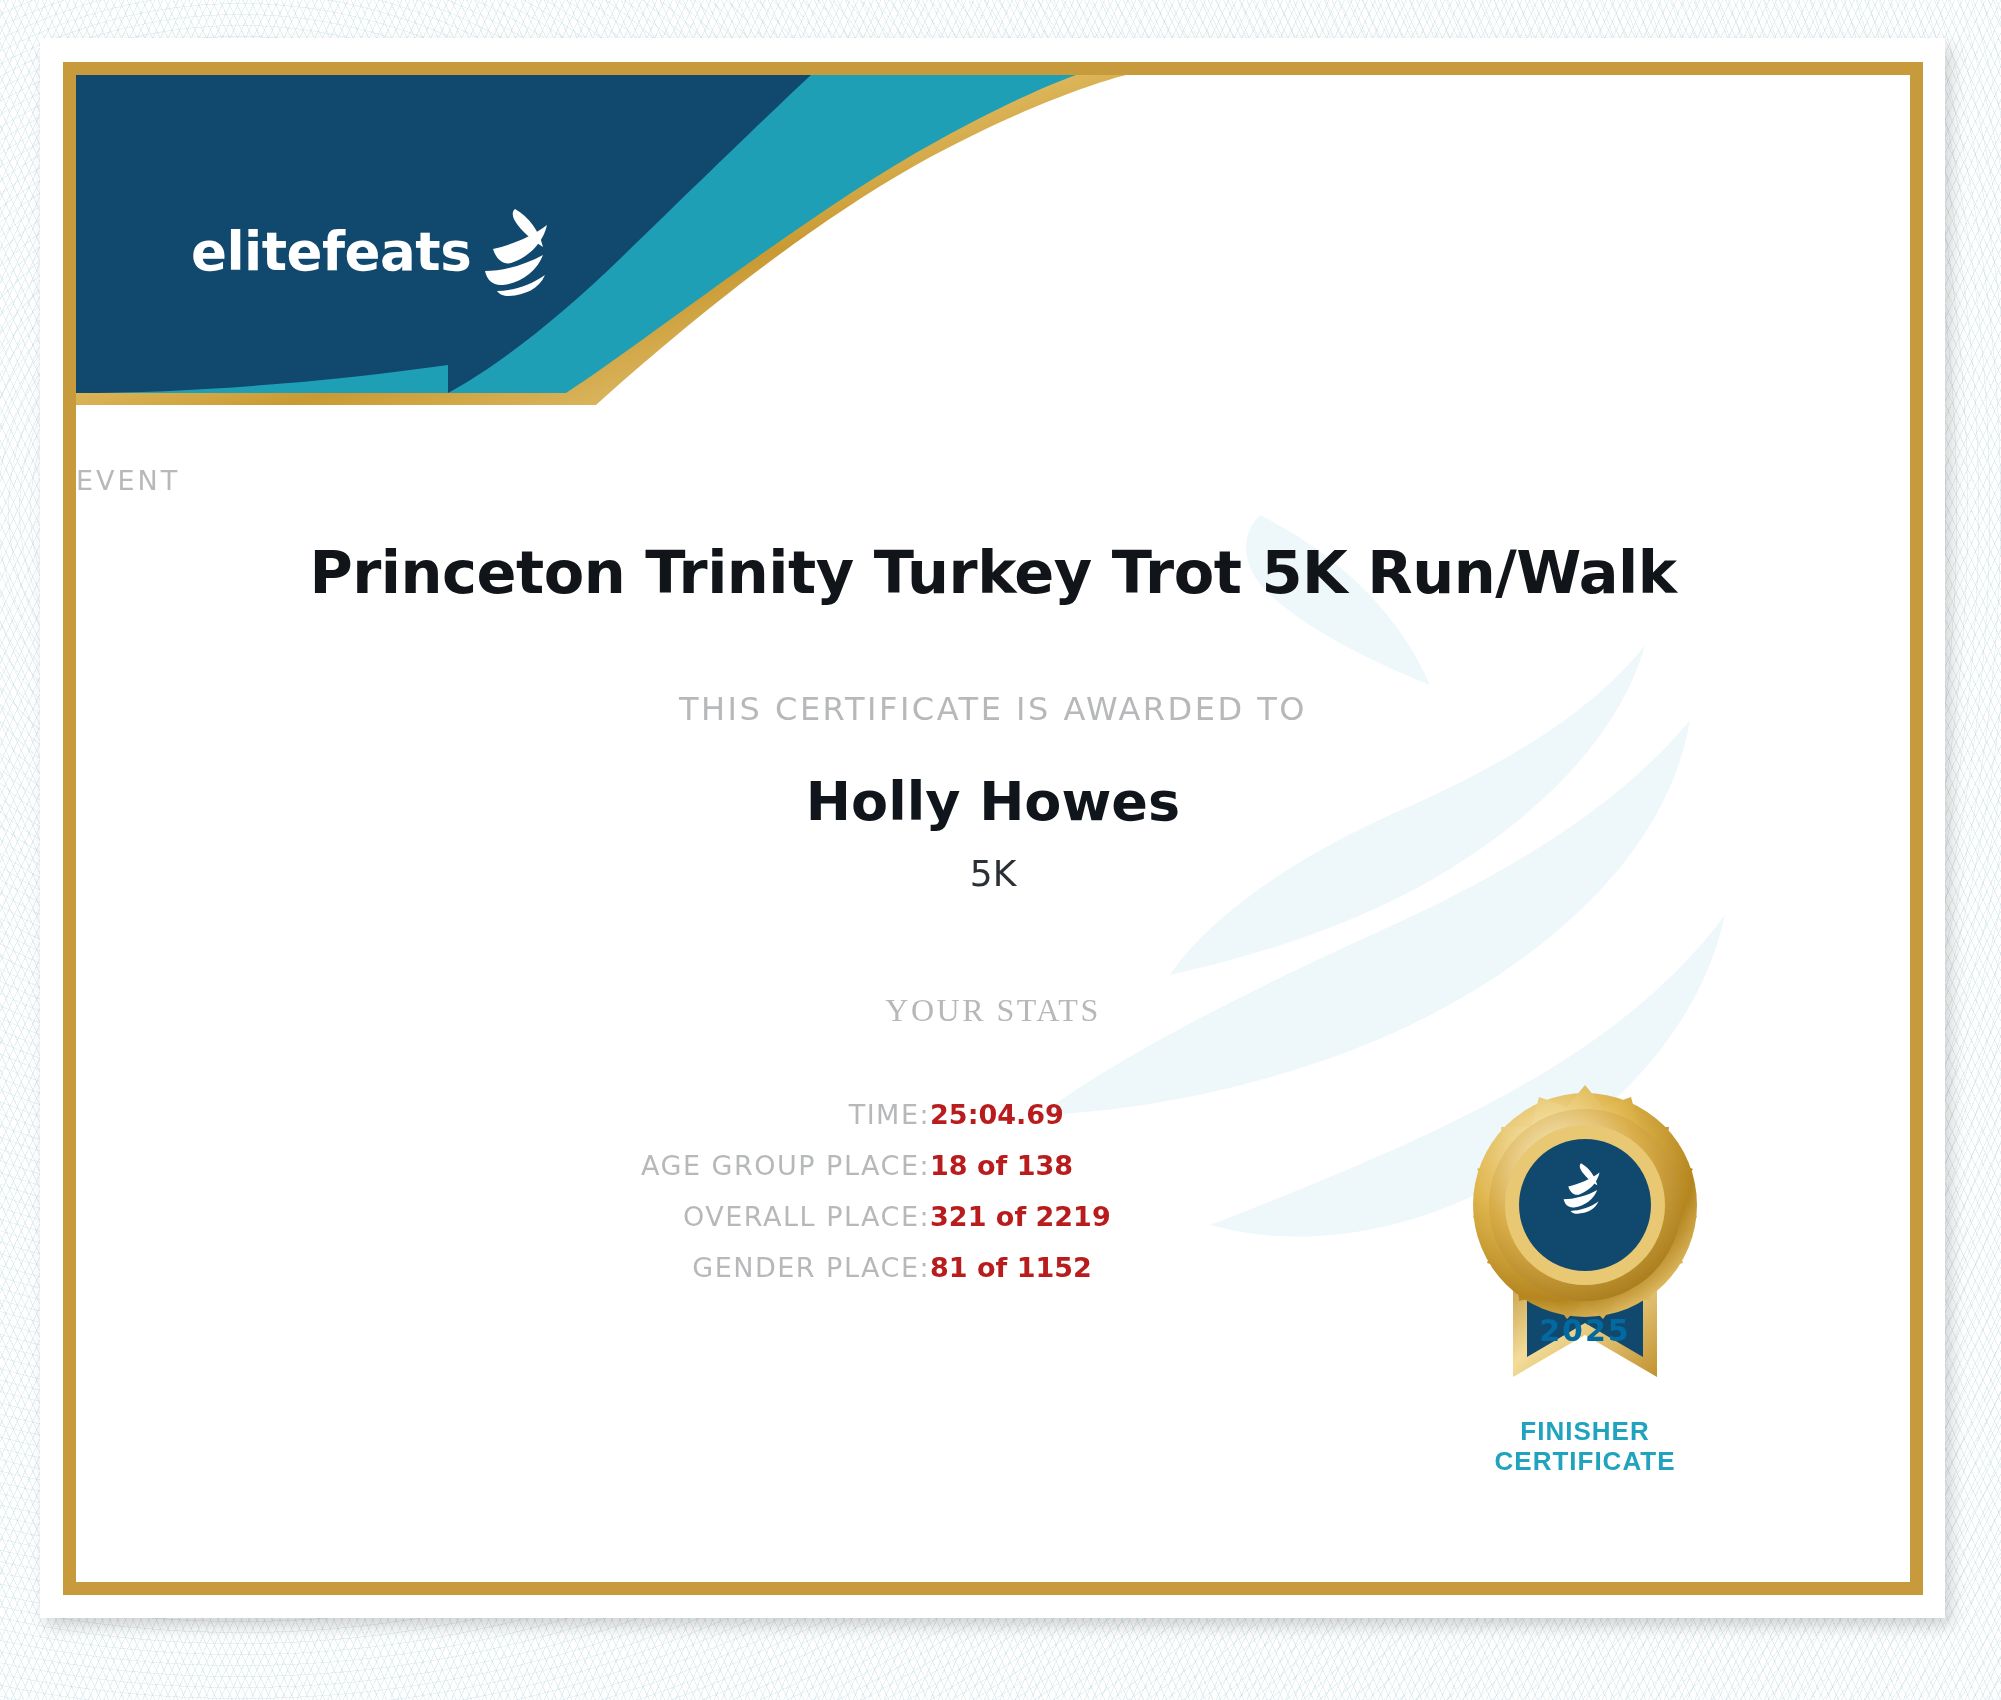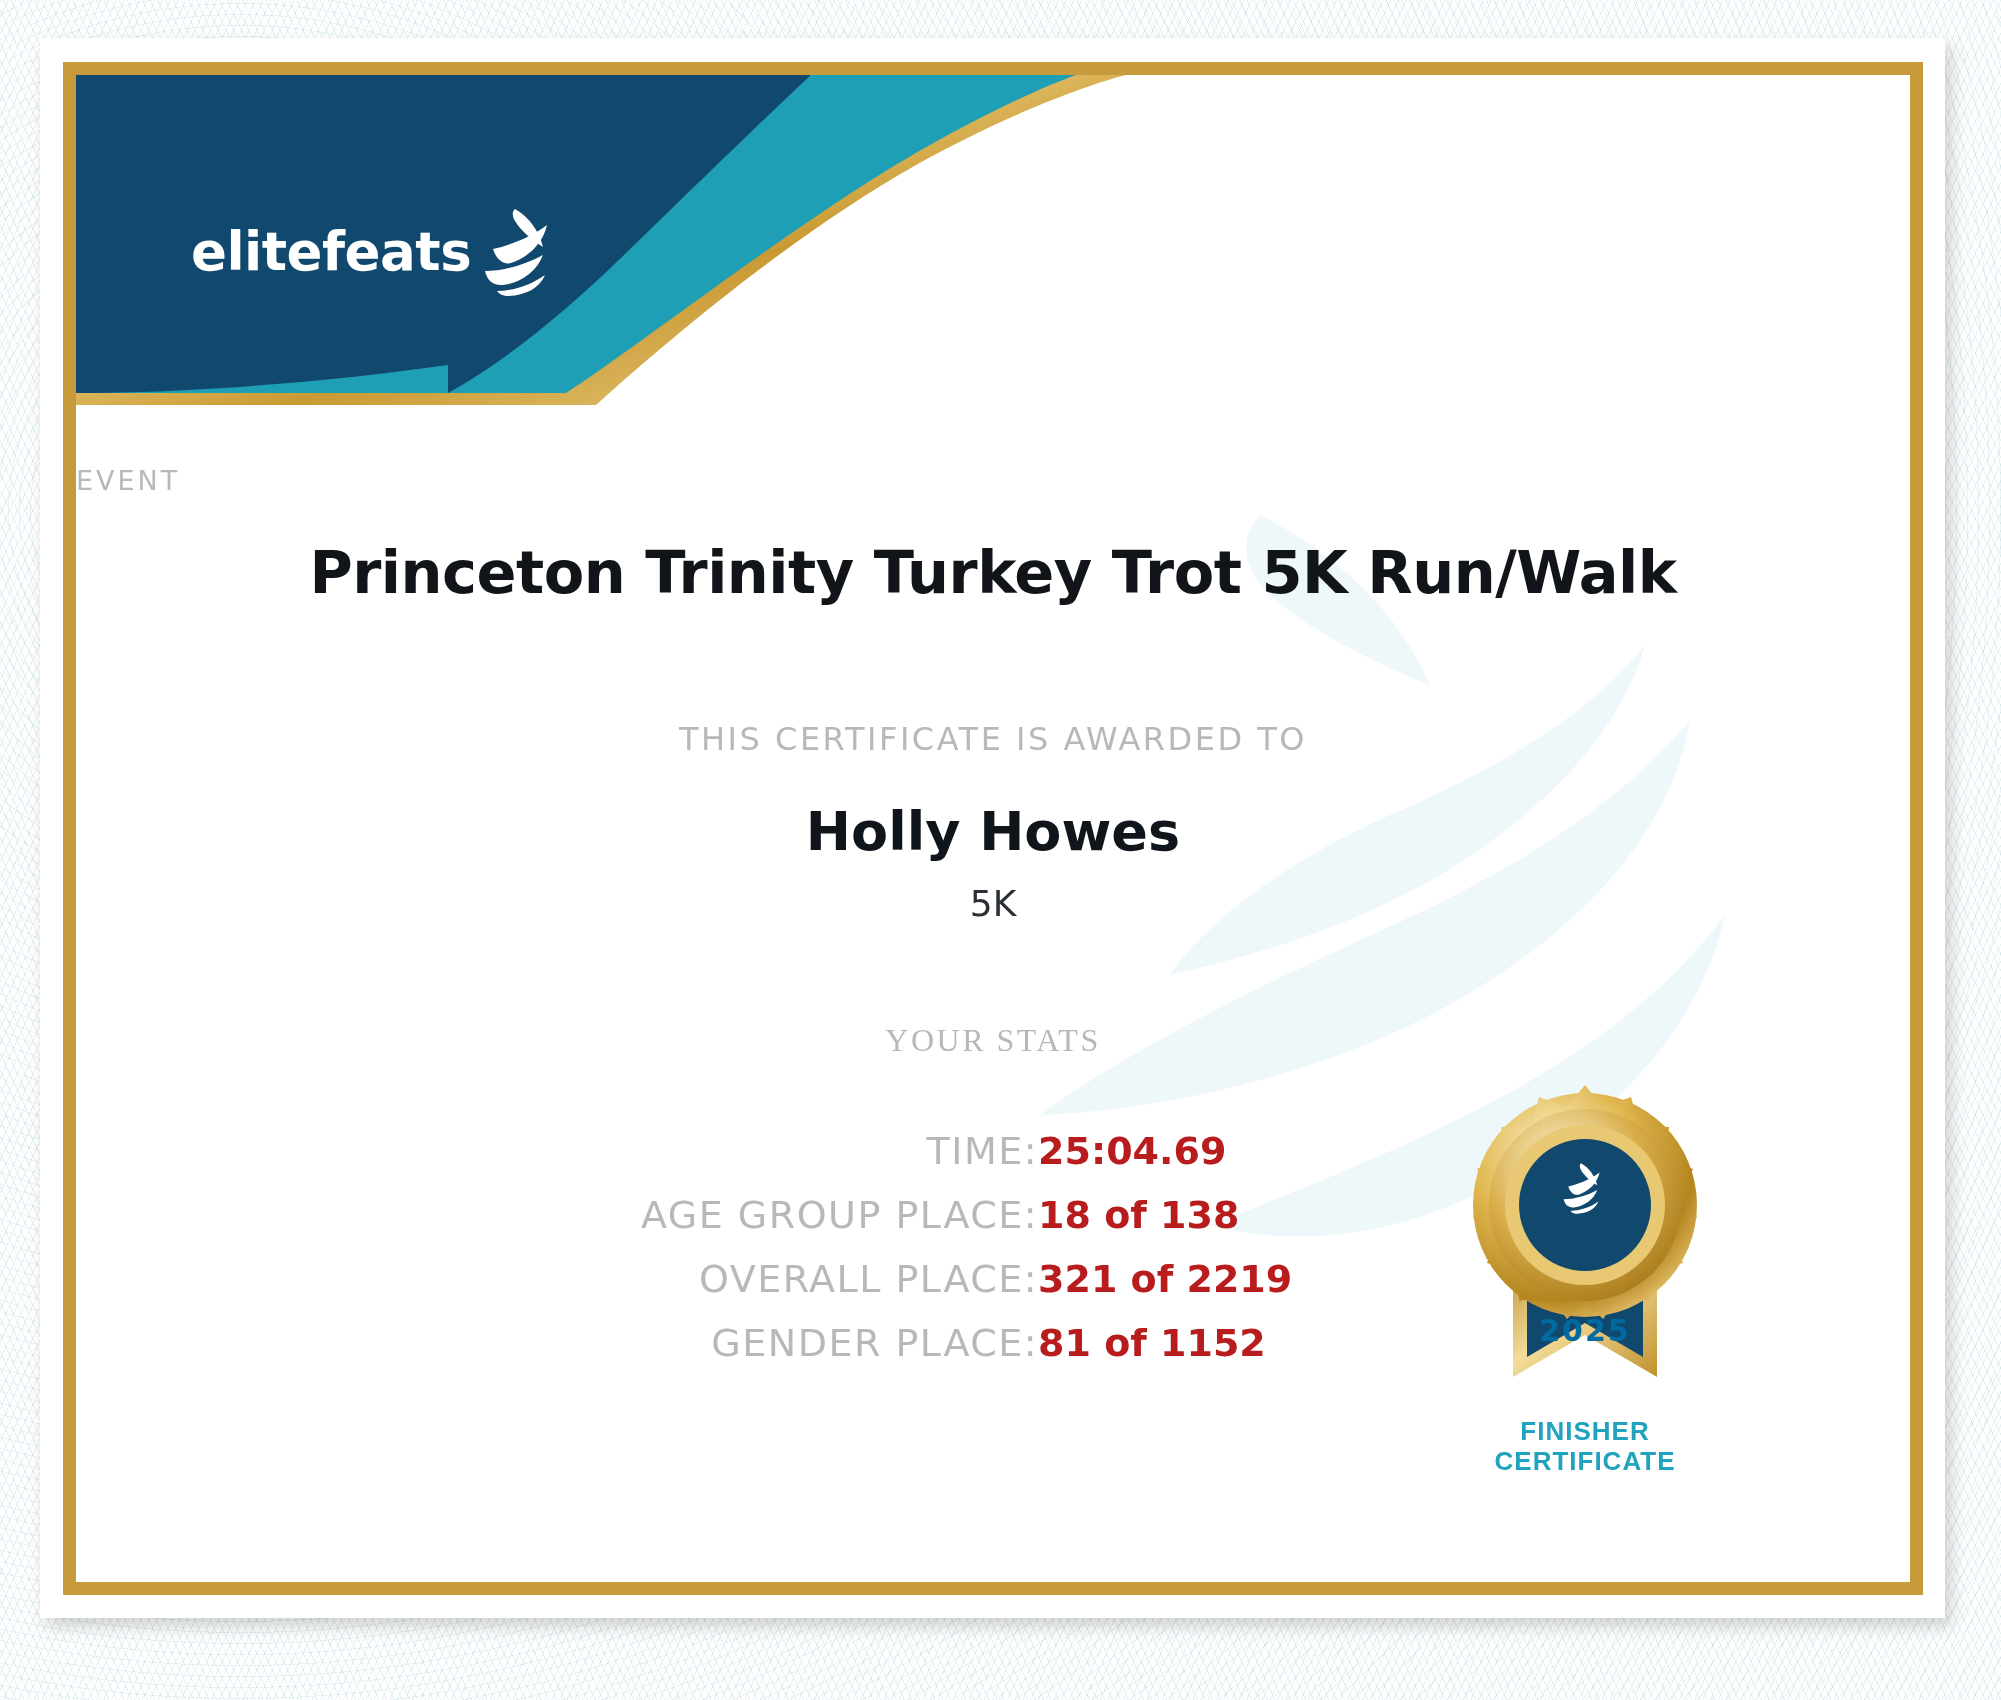--- a/index.html
+++ b/index.html
@@ -130,21 +130,21 @@
     margin-top: 42px;
     font-size: 59px;
     font-weight: bold;
     color: #111418;
     font-family: "DejaVu Sans", sans-serif;
     letter-spacing: -0.5px;
   }
 
   .awarded-label {
     text-align: center;
-    margin-top: 113px;
+    margin-top: 83px;
     color: #b6b8ba;
     font-size: 32px;
     letter-spacing: 2.5px;
     font-family: "DejaVu Sans", sans-serif;
   }
 
   .recipient-name {
     text-align: center;
     margin-top: 42px;
     font-size: 54px;
@@ -170,21 +170,21 @@
     font-family: Liberation Serif, serif;
   }
 
   .stats-table {
     margin: 60px auto 0 auto;
     border-collapse: collapse;
     margin-left: 565px;
   }
   .stats-table td {
     padding: 10px 0;
-    font-size: 38px;
+    font-size: 27px;
     font-family: "DejaVu Sans", sans-serif;
   }
   .stat-key {
     text-align: right;
     color: #b6b8ba;
     letter-spacing: 1.5px;
     padding-right: 14px;
     white-space: nowrap;
   }
   .stat-val {

